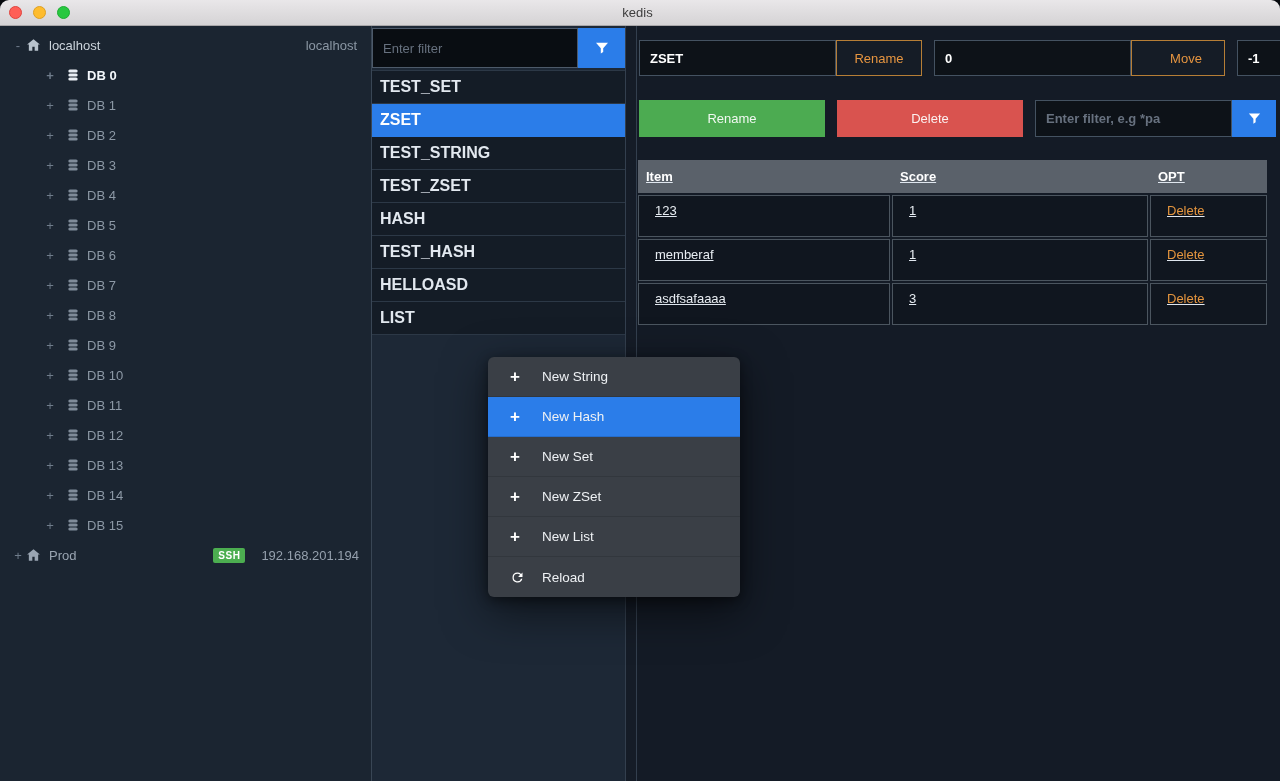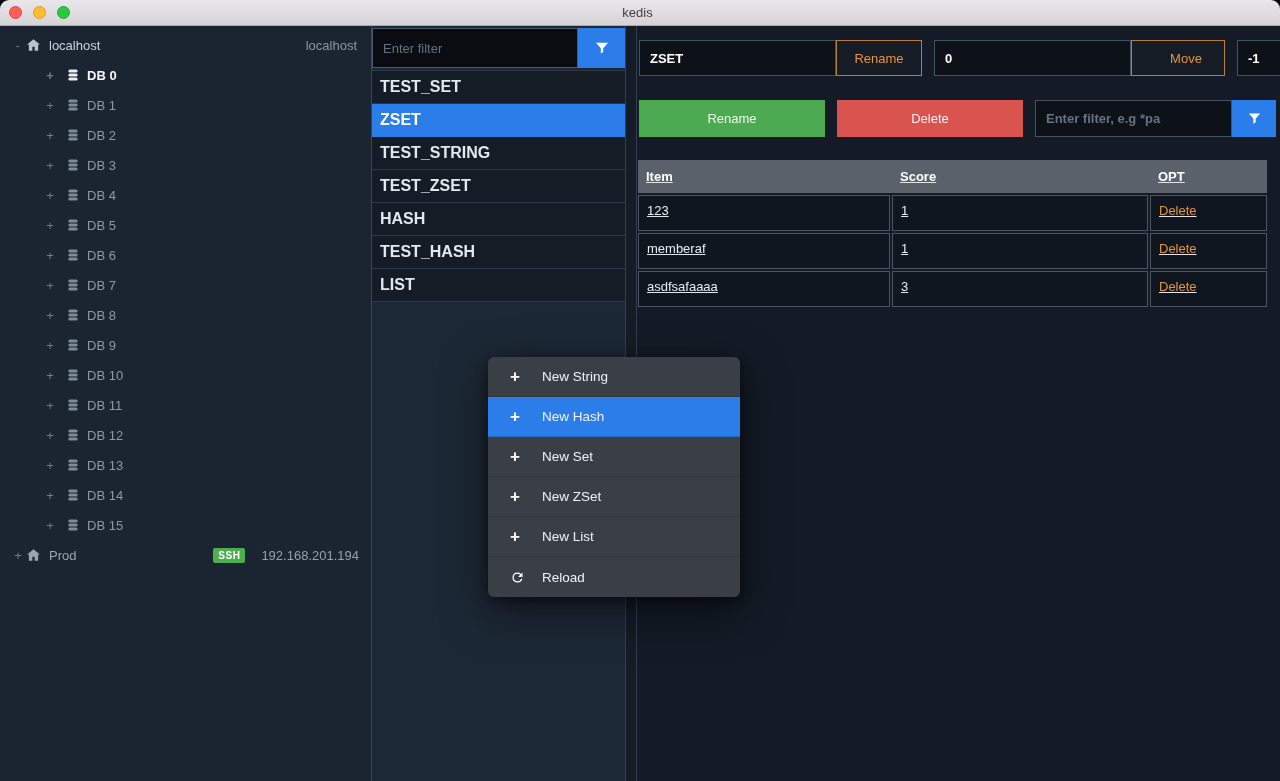--- a/index.html
+++ b/index.html
@@ -115,21 +115,21 @@
   .persist-btn { background:#4cab51; }
   .delete-btn { background:#d9534f; }
   .detail .filter-btn { width:44px; }
 
   .dtable { position:absolute; top:134px; left:1px; right:13px;text-decoration:underline; }
   .thead { display:flex; height:33px; background:#5a616a; align-items:center; }
   .th { color:#fff; font-weight:bold; font-size:13px; padding-left:8px; }
   .th1 { width:254px; } .th2 { width:258px; } .th3 { flex:1; }
   .trow { display:flex; gap:2px; margin-top:2px; }
   .tcell {
-    height:36px; line-height:30px; padding-left:8px; font-size:13px;
+    height:42px; line-height:30px; padding-left:16px; font-size:13px;
     background:#10161f; border:1px solid #4b555f; color:#e8edf2;
   }
   .tc1 { width:252px; } .tc2 { width:256px; } .tc3 { flex:1; }
   .opt-link { color:#e5953e; cursor:pointer; }
 
   
   .context-menu {
     position:absolute; left:488px; top:331px; width:252px;
     background:#3a3f46; border-radius:6px; overflow:hidden;
     box-shadow:0 14px 45px rgba(0,0,0,.55), 0 3px 12px rgba(0,0,0,.45);
@@ -377,20 +377,21 @@
         </span>
       </button>
     </div>
     <div id="key-list" class="key-list">
         <div class="key-item">TEST_SET</div>
         <div class="key-item selected">ZSET</div>
         <div class="key-item">TEST_STRING</div>
         <div class="key-item">TEST_ZSET</div>
         <div class="key-item">HASH</div>
         <div class="key-item">TEST_HASH</div>
+        <div class="key-item">HELLOASD</div>
         <div class="key-item">LIST</div>
       </div>
   </div>
 
   <div class="detail">
     <div class="drow drow1">
       <div class="igroup">
         <input type="text" value="ZSET" style="">
         <button class="warn-btn w-rename">Rename</button>
       </div>

